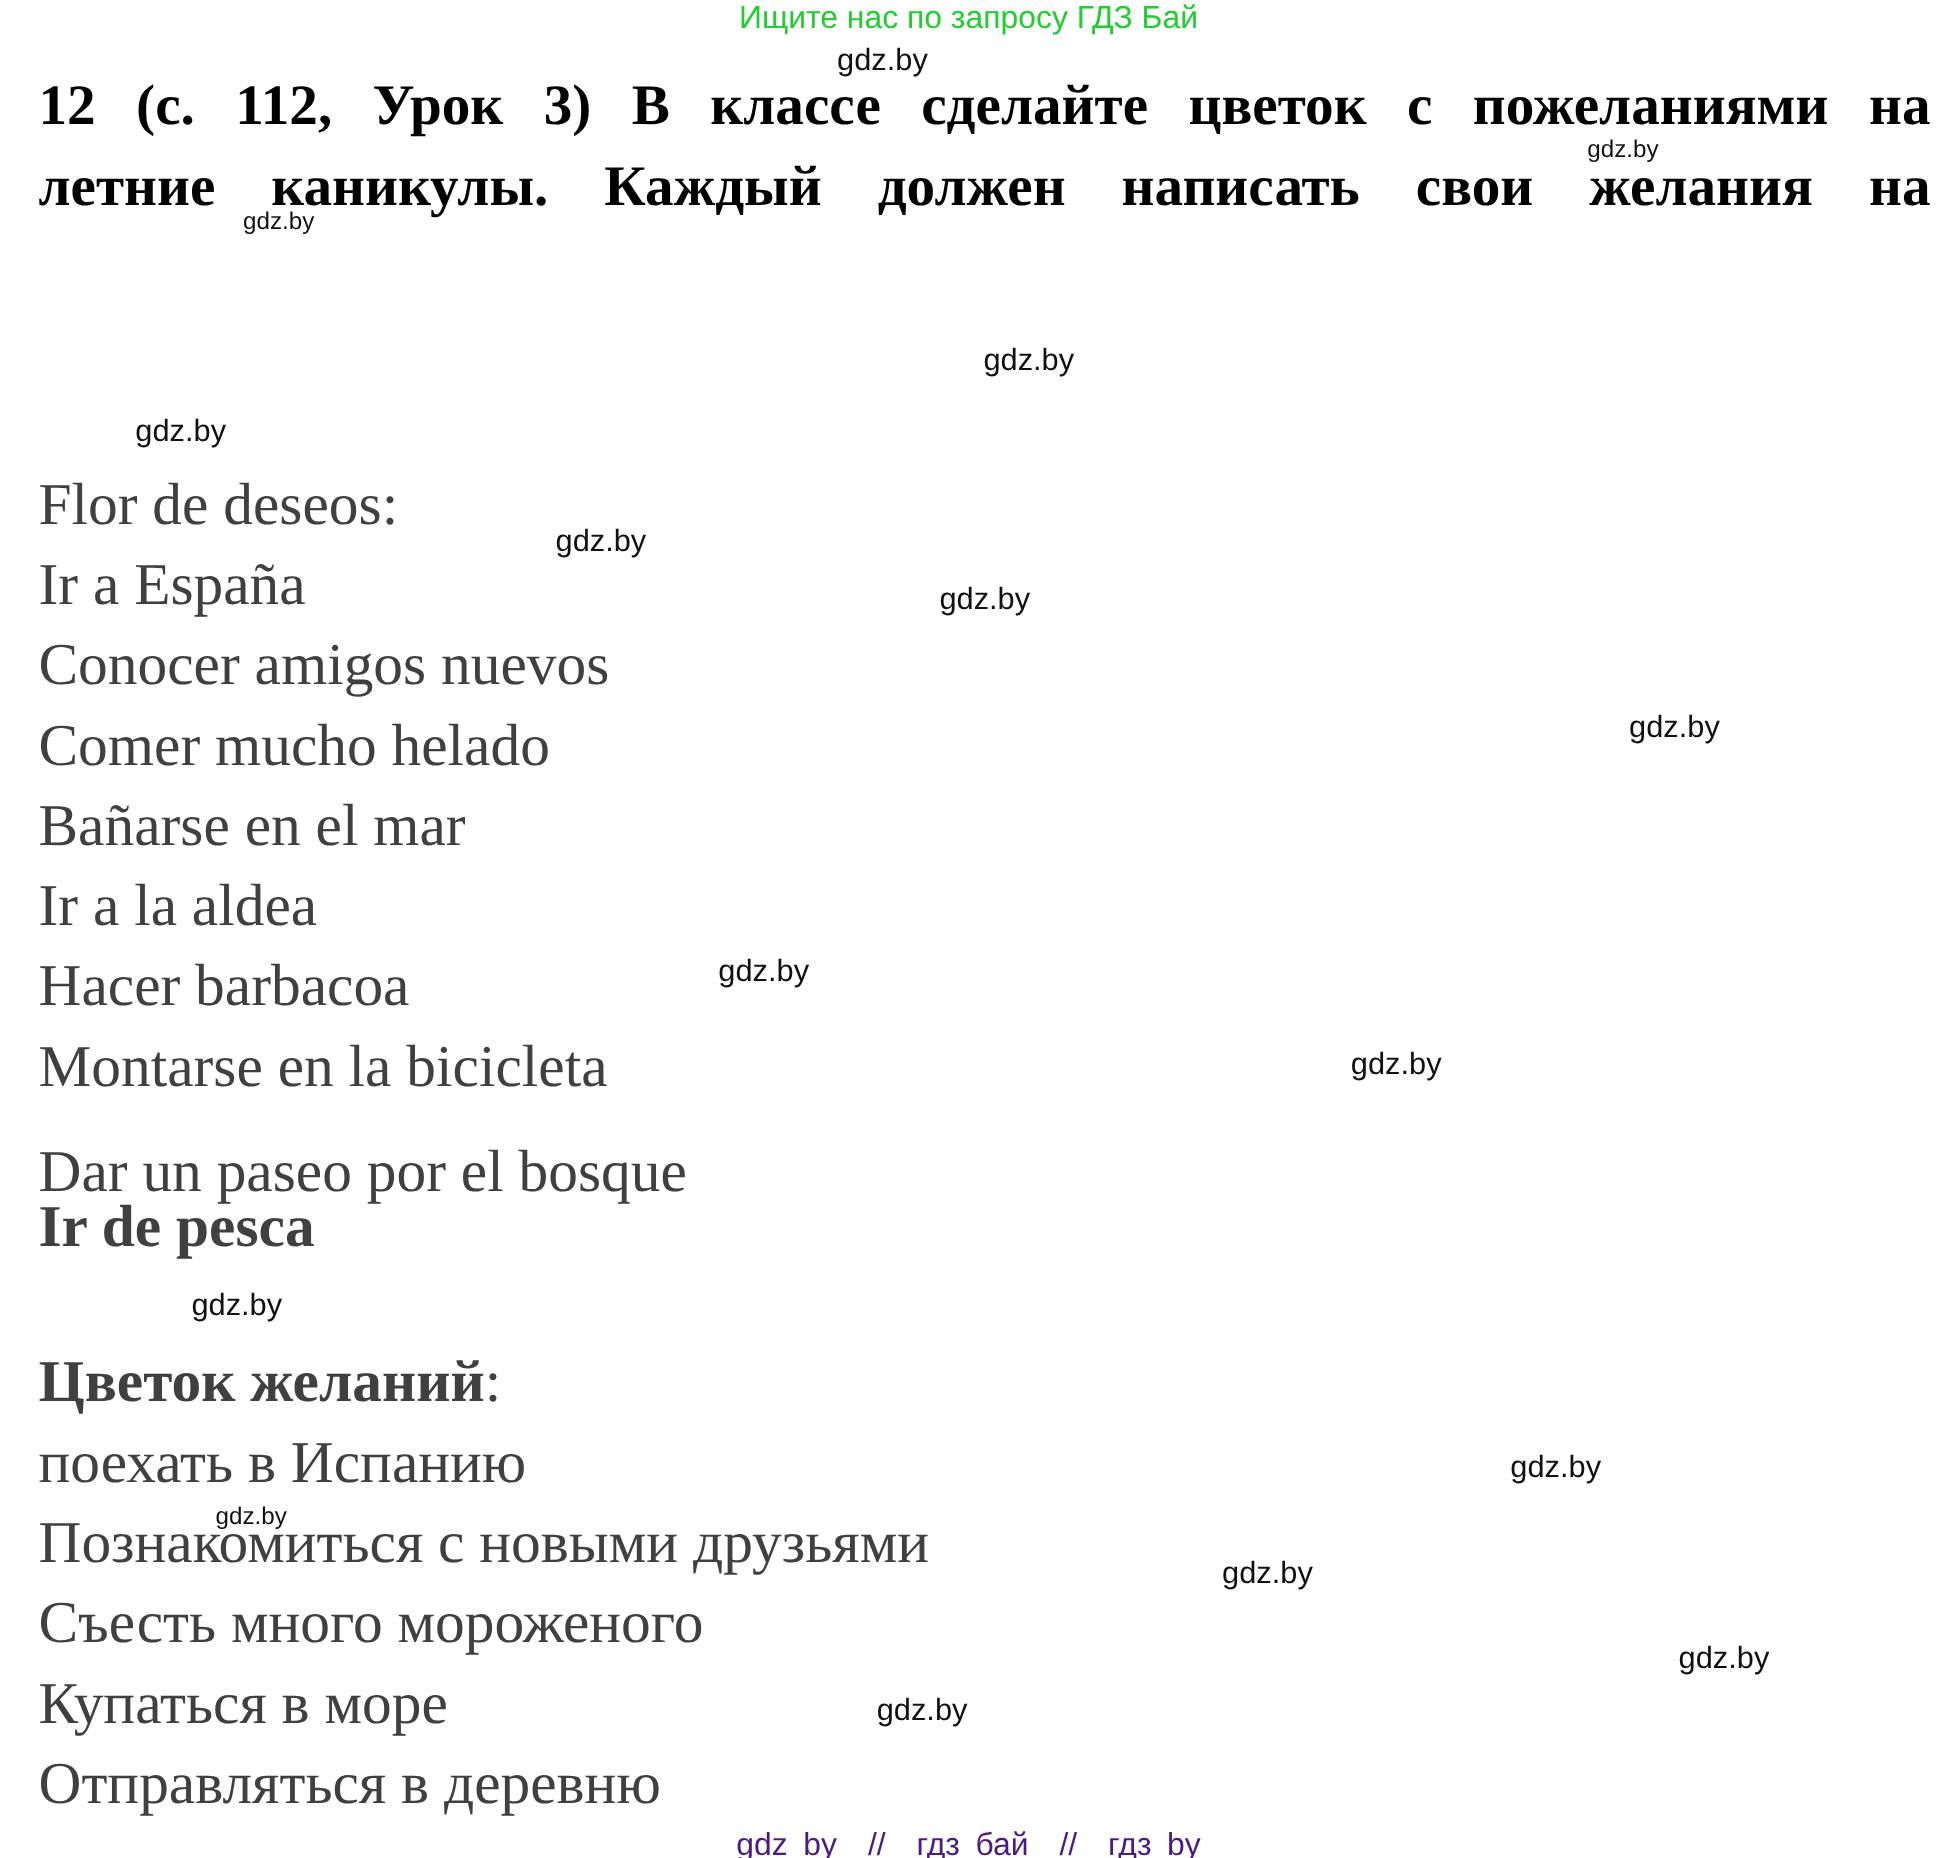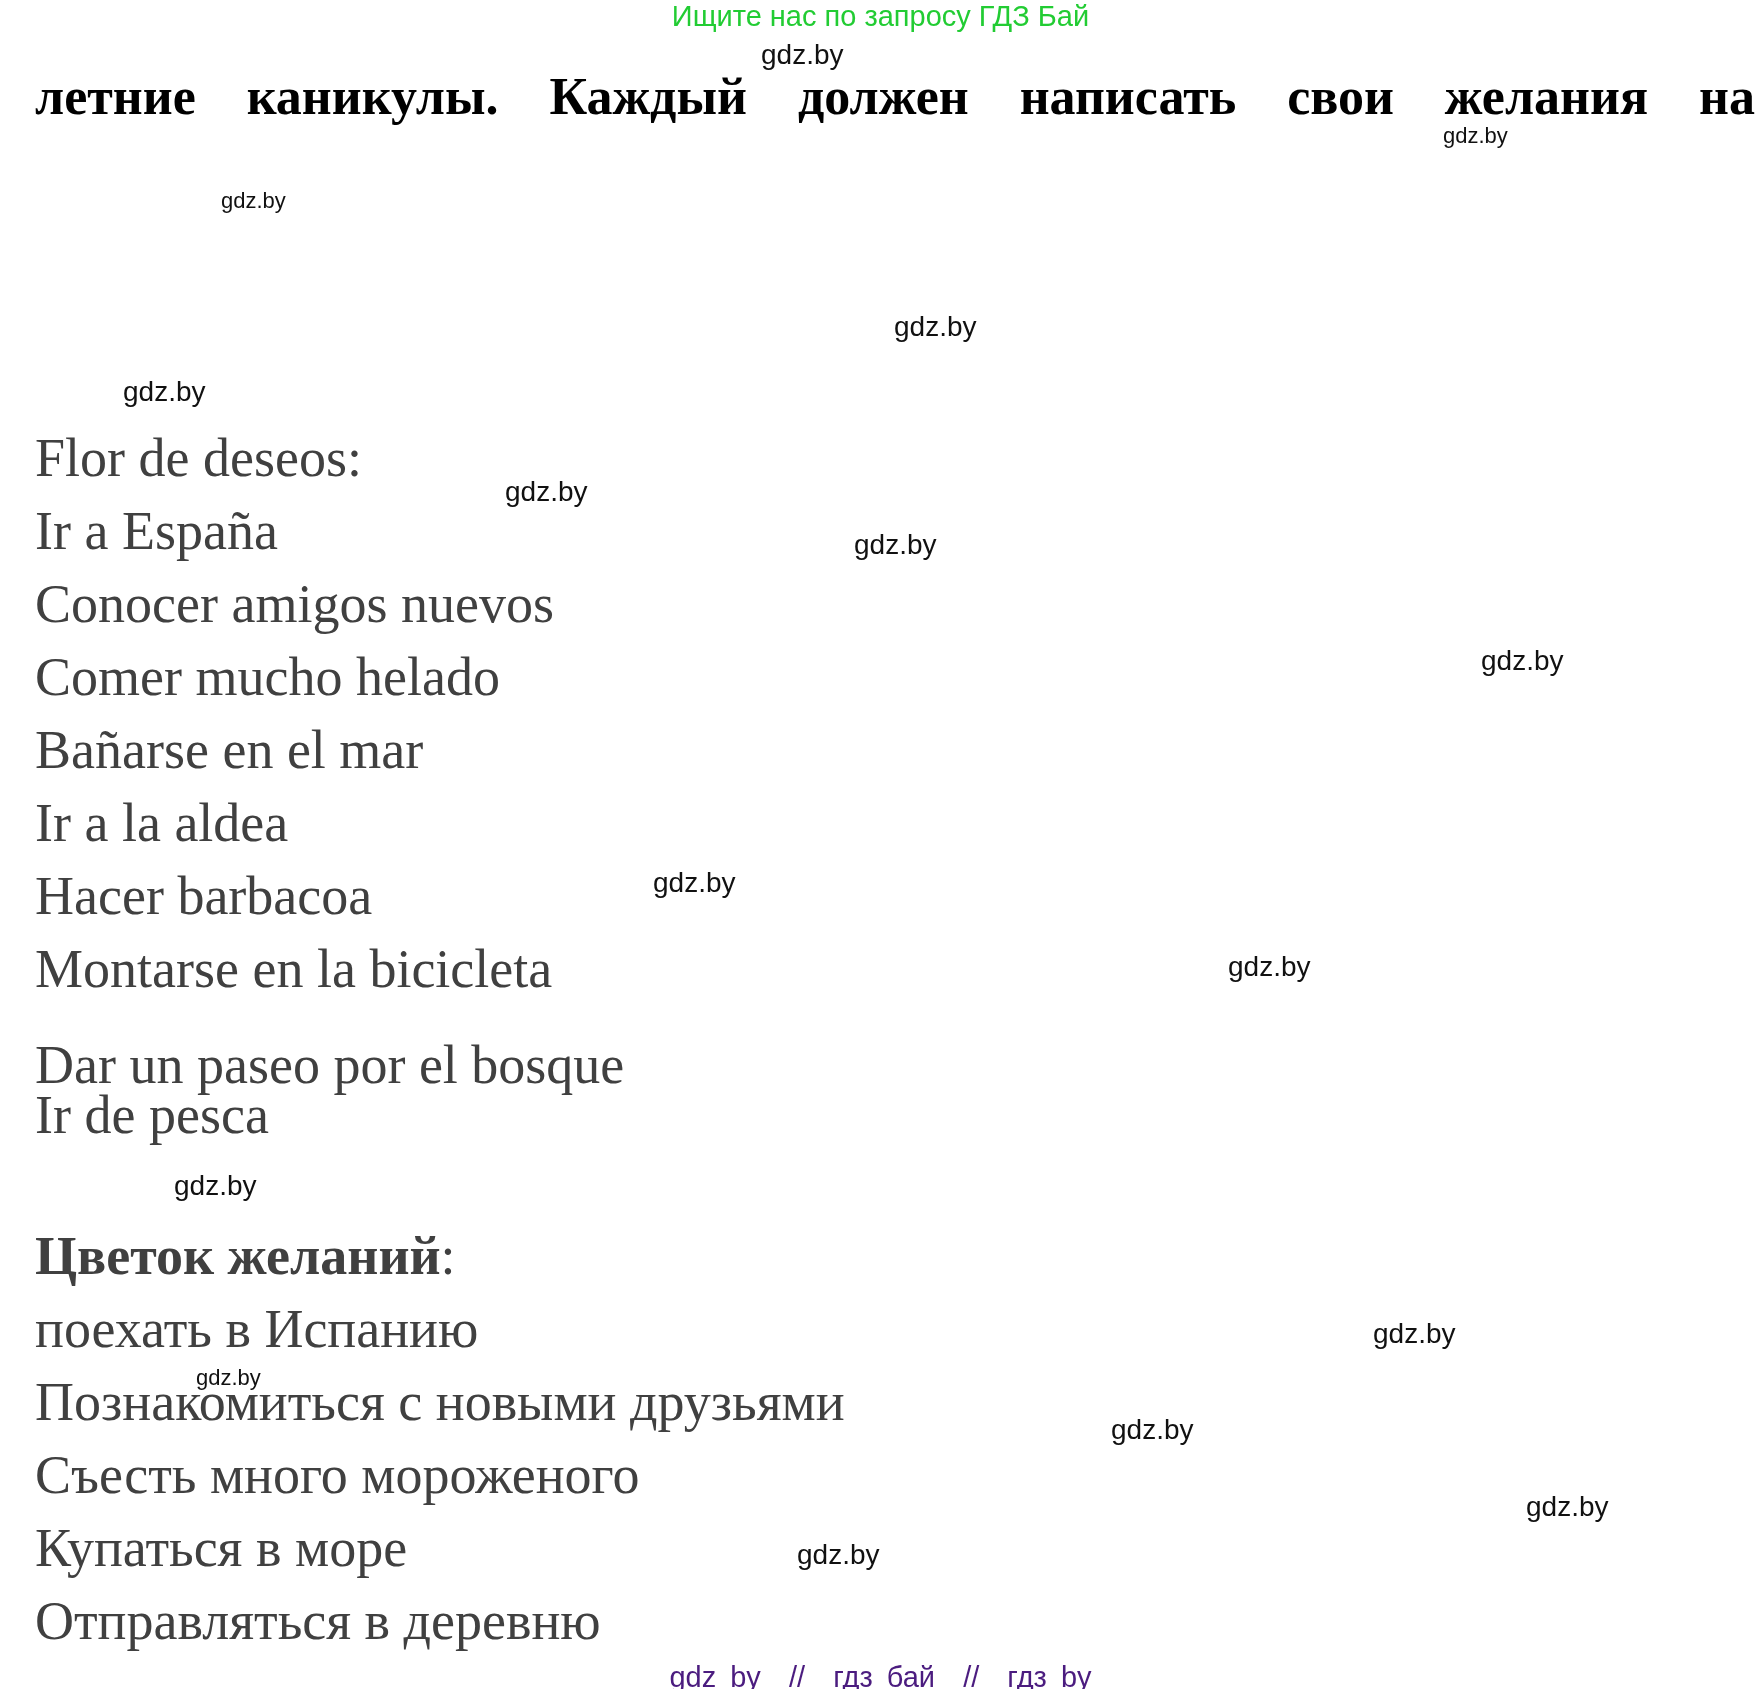--- a/index.html
+++ b/index.html
@@ -50,33 +50,34 @@
 <div class="abs wm" style="left:653px; top:868px;">gdz.by</div>
 <div class="abs wm" style="left:1228px; top:952px;">gdz.by</div>
 <div class="abs wm" style="left:174px; top:1171px;">gdz.by</div>
 <div class="abs wm" style="left:1373px; top:1319px;">gdz.by</div>
 <div class="abs wm small" style="left:196px; top:1366px;">gdz.by</div>
 <div class="abs wm" style="left:1111px; top:1415px;">gdz.by</div>
 <div class="abs wm" style="left:1526px; top:1492px;">gdz.by</div>
 <div class="abs wm" style="left:797px; top:1540px;">gdz.by</div>
 
 <div class="abs task" style="top:60px;">
+  <span class="line">12 (с. 112, Урок 3) В классе сделайте цветок с пожеланиями на</span>
   <span class="line">летние каникулы. Каждый должен написать свои желания на</span>
 </div>
 
 <div class="abs serif-line" style="top:428px;">Flor de deseos:</div>
 <div class="abs serif-line" style="top:501px;">Ir a España</div>
 <div class="abs serif-line" style="top:574px;">Conocer amigos nuevos</div>
 <div class="abs serif-line" style="top:647px;">Comer mucho helado</div>
 <div class="abs serif-line" style="top:720px;">Bañarse en el mar</div>
 <div class="abs serif-line" style="top:793px;">Ir a la aldea</div>
 <div class="abs serif-line" style="top:866px;">Hacer barbacoa</div>
 <div class="abs serif-line" style="top:939px;">Montarse en la bicicleta</div>
 <div class="abs serif-line" style="top:1012px;margin-top:23px;">Dar un paseo por el bosque</div>
-<div class="abs serif-line" style="top:1085px;">Ir de pesca</div>
+<div class="abs serif-line" style="top:1085px;font-weight:bold;">Ir de pesca</div>
 
 <div class="abs serif-line" style="top:1226px;"><span style="font-weight:bold;">Цветок желаний</span><span>:</span></div>
 <div class="abs serif-line" style="top:1299px;">поехать в Испанию</div>
 <div class="abs serif-line" style="top:1372px;">Познакомиться с новыми друзьями</div>
 <div class="abs serif-line" style="top:1445px;">Съесть много мороженого</div>
 <div class="abs serif-line" style="top:1518px;">Купаться в море</div>
 <div class="abs serif-line" style="top:1591px;">Отправляться в деревню</div>
 
 <div class="abs footer" style="white-space:pre;">gdz by  //  гдз бай  //  гдз by</div>
 

